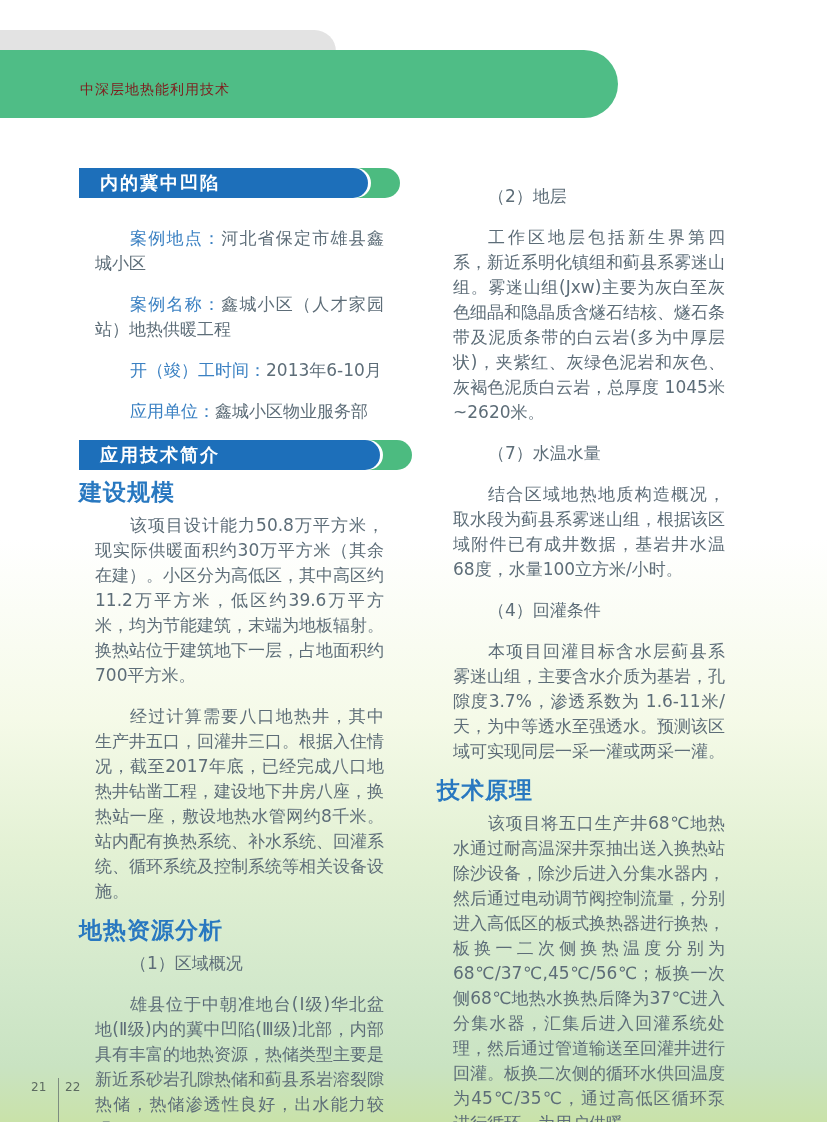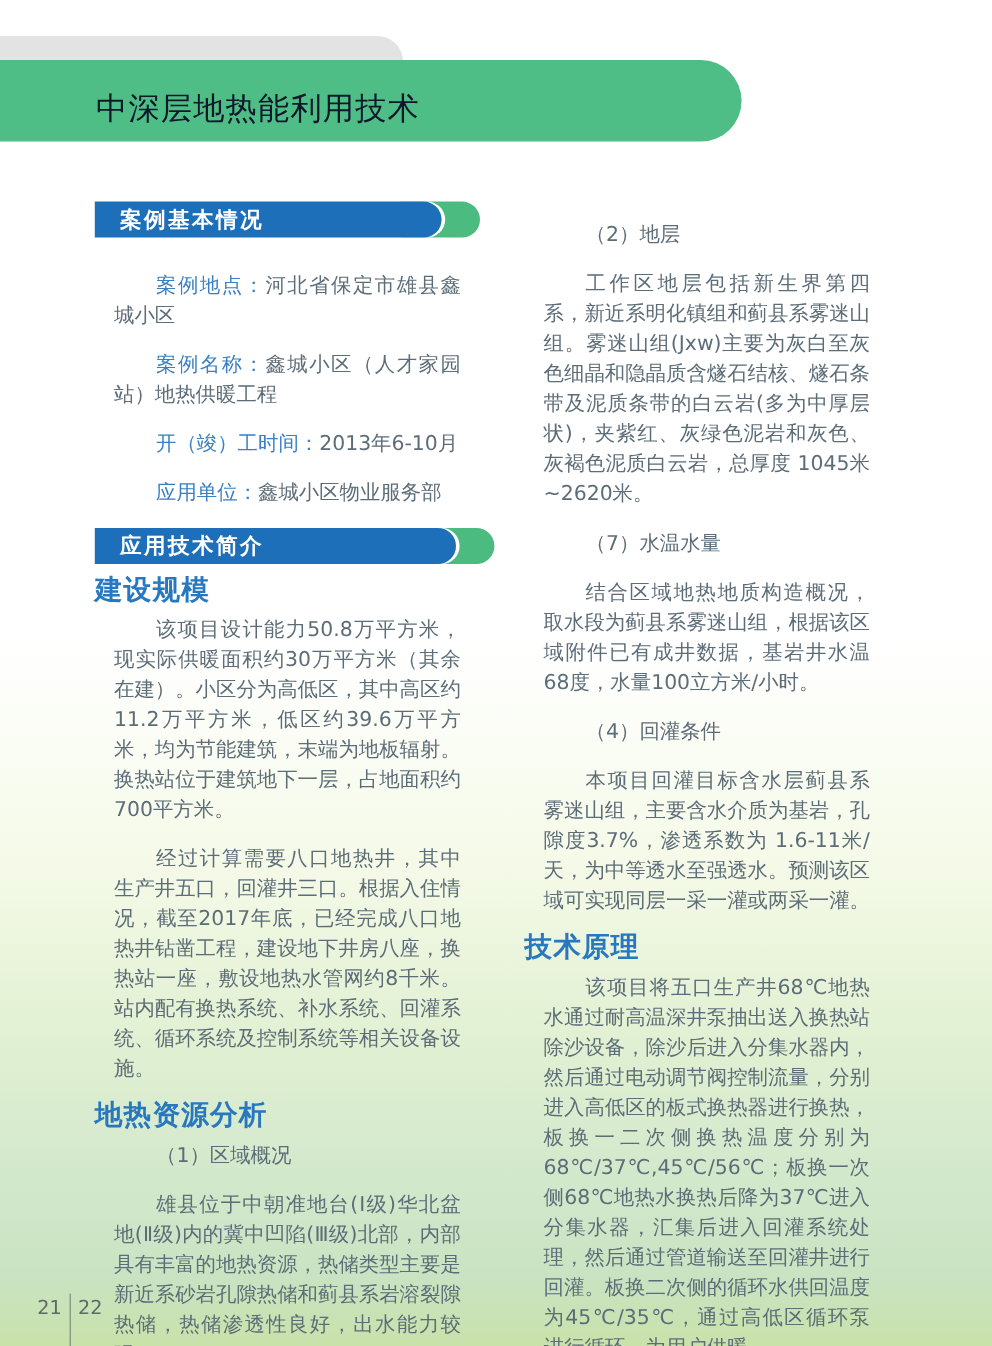--- a/index.html
+++ b/index.html
@@ -22,21 +22,21 @@
     border-radius:0 22px 22px 0;
   }
   .green-band {
     position:absolute; left:0; top:50px;
     width:618px; height:68px;
     background:#4fbd86;
     border-radius:0 34px 34px 0;
     display:flex; align-items:center;
   }
   .chapter-title {
-    color:#0f172a; font-size:26px; letter-spacing:1px;
+    color:#7f1d1d; font-size:14px; letter-spacing:1px;
     margin-left:80px; margin-top:12px;
   }
 
   
   .col { position:absolute; top:168px; }
   .col-left  { left:79px;  width:321px; }
   .col-right { left:437px; width:304px; }
 
   
   .banner { position:relative; height:30px; width:321px; }
@@ -79,41 +79,41 @@
   .gap-top { margin-top:4px; }
   .h3-right { }
 
   
   .footer-divider {
     position:absolute; left:58px; top:1078px;
     width:1px; height:44px; background:#7d8c80;
   }
   .page-num {
     position:absolute; top:1080px;
-    font-size:16px; color:#5d6b61;
+    font-size:12px; color:#5d6b61;
   }
   .pn-left  { left:31px; }
   .pn-right { left:65px; }
 </style>
 </head>
 <body>
 
 <div class="page">
 
   <div class="gray-band"></div>
   <div class="green-band">
     <span class="chapter-title">中深层地热能利用技术</span>
   </div>
 
   <div class="col col-left">
 
     <div class="banner">
       <span class="tab"></span>
       <span class="pill">
-        <span>案例基本情况</span>
+        <span>内的冀中凹陷</span>
       </span>
     </div>
 
     <div class="case-block">
       <p class="body case-item">
         <span class="label">案例地点：</span><span>河北省保定市雄县鑫城小区</span>
       </p>
       <p class="body case-item">
         <span class="label">案例名称：</span><span>鑫城小区（人才家园站）地热供暖工程</span>
       </p>

